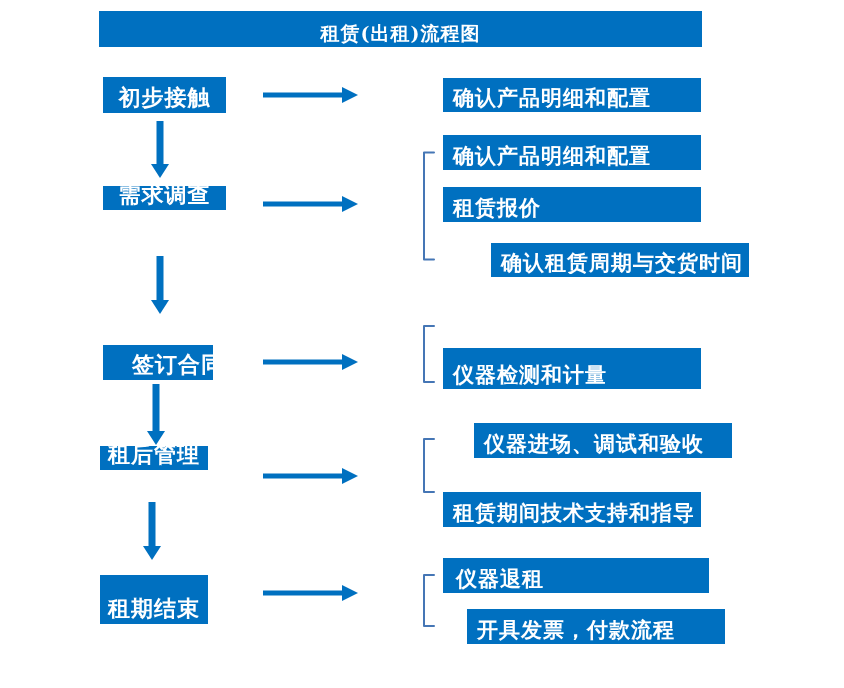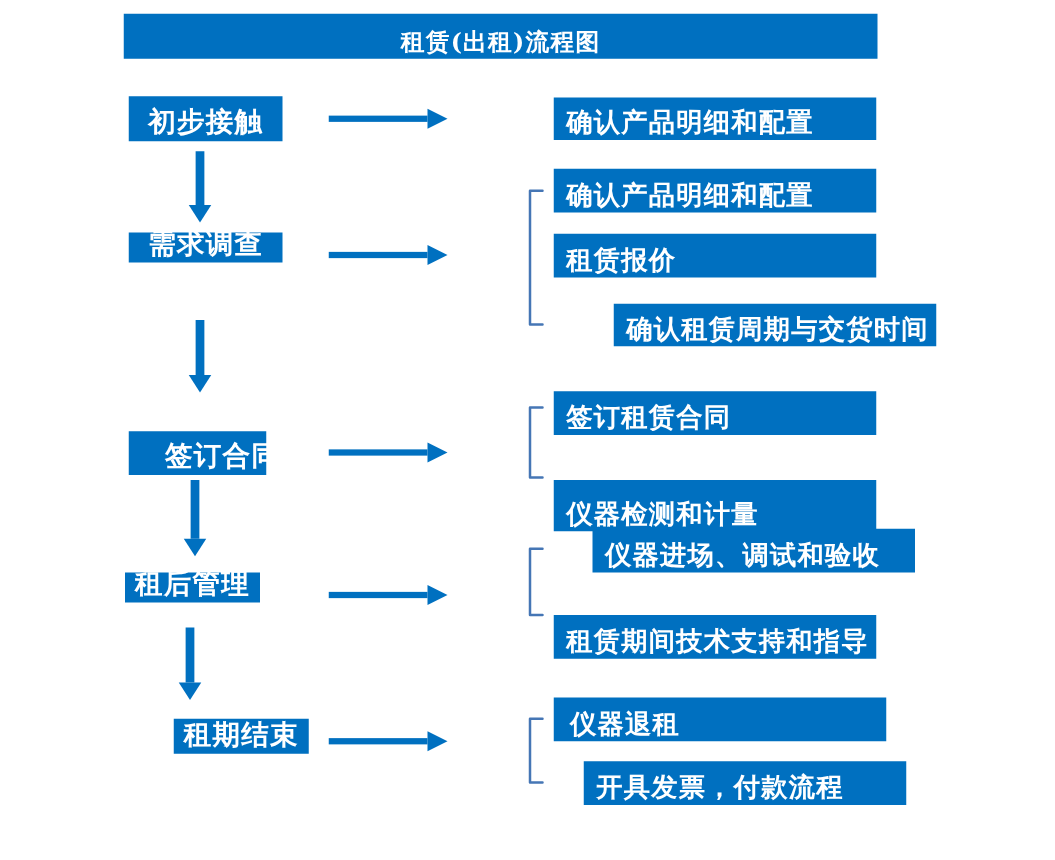--- a/index.html
+++ b/index.html
@@ -38,31 +38,30 @@
 
 <div class="canvas">
 
   <div class="bluebox title-bar" style="left:99px;top:11px;width:603px;height:36px;">
     <span>租赁(出租)流程图</span>
   </div>
 
   <div class="bluebox step" style="left:103px;top:77px;width:123px;height:36px;">初步接触</div>
   <div class="bluebox step" style="left:103px;top:186px;width:123px;height:24px;">需求调查</div>
   <div class="bluebox step" style="left:103px;top:345px;width:110px;height:35px;padding-left:40px;">签订合同</div>
-  <div class="bluebox step" style="left:100px;top:458px;width:108px;height:24px;">租后管理</div>
-  <div class="bluebox step" style="left:100px;top:575px;width:108px;height:28px;margin-left:39px;">租期结束</div>
+  <div class="bluebox step" style="left:100px;top:446px;width:108px;height:24px;">租后管理</div>
+  <div class="bluebox step" style="left:100px;top:575px;width:108px;height:49px;">租期结束</div>
 
   <div class="bluebox detail" style="left:443px;top:78px;width:258px;height:34px;">确认产品明细和配置</div>
 
   <div class="bluebox detail" style="left:443px;top:135px;width:258px;height:35px;">确认产品明细和配置</div>
   <div class="bluebox detail" style="left:443px;top:187px;width:258px;height:35px;">租赁报价</div>
   <div class="bluebox detail" style="left:443px;top:243px;width:258px;height:34px;margin-left:48px;">确认租赁周期与交货时间</div>
 
-  <div class="bluebox detail" style="left:443px;top:313px;width:258px;height:35px;">签订租赁合同</div>
-  <div class="bluebox detail" style="left:443px;top:384px;width:258px;height:41px;">仪器检测和计量</div>
+  <div class="bluebox detail" style="left:443px;top:348px;width:258px;height:41px;">仪器检测和计量</div>
 
   <div class="bluebox detail" style="left:443px;top:423px;width:258px;height:35px;margin-left:31px;">仪器进场、调试和验收</div>
   <div class="bluebox detail" style="left:443px;top:492px;width:258px;height:35px;">租赁期间技术支持和指导</div>
 
   <div class="bluebox detail" style="left:443px;top:558px;width:266px;height:35px;padding-left:13px;">仪器退租</div>
   <div class="bluebox detail" style="left:443px;top:609px;width:258px;height:35px;margin-left:24px;">开具发票，付款流程</div>
 
   <svg class="overlay" width="844" height="688" viewBox="0 0 844 688">
 
     <g class="arrow">

